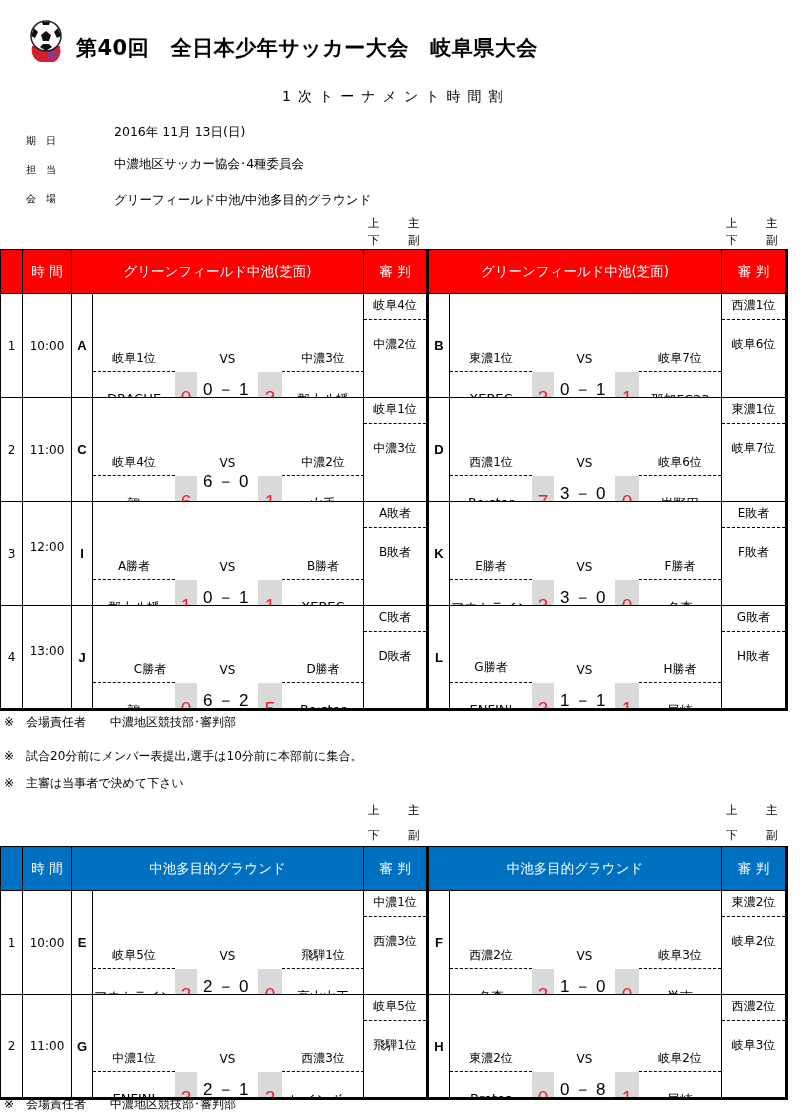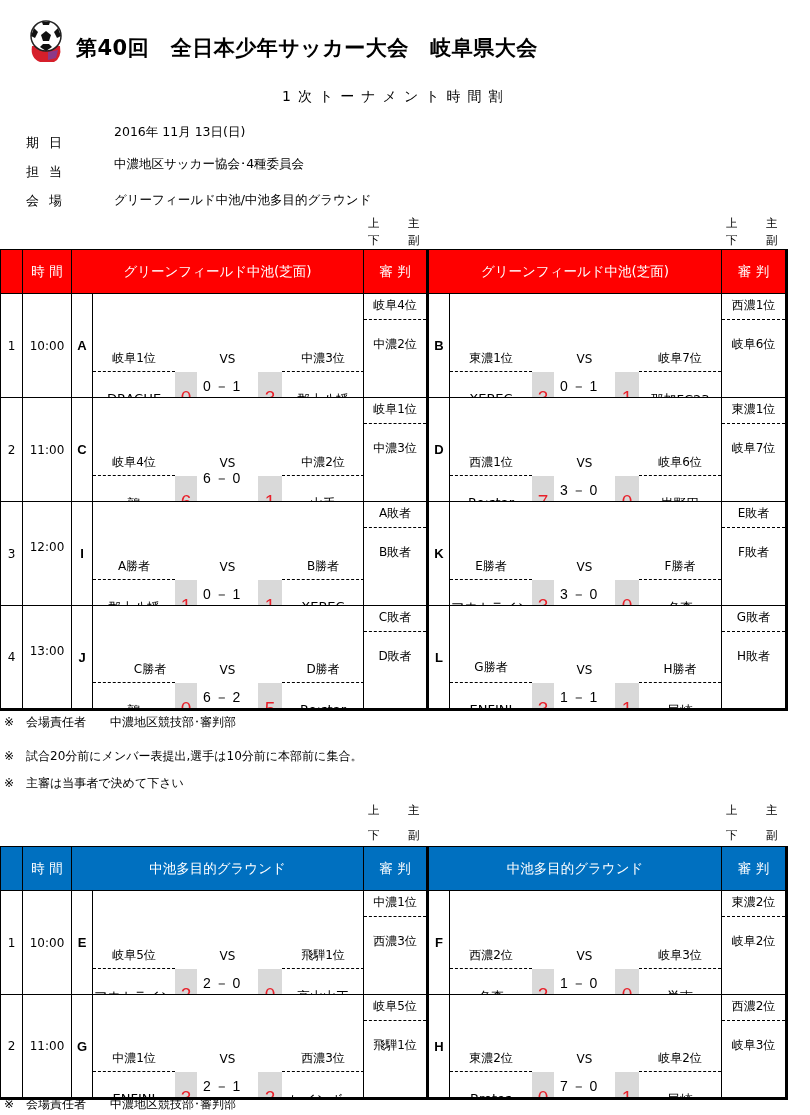--- a/index.html
+++ b/index.html
@@ -1,38 +1,38 @@
 <!DOCTYPE html>
 <html><head>
 <meta charset="utf-8">
 <style>
   * { box-sizing: border-box; margin: 0; padding: 0; }
   body { width: 810px; height: 1115px; background: #fff; font-family: "DejaVu Sans", sans-serif; color: #000; position: relative; overflow: hidden; }
   .abs { position: absolute; }
   .title { left: 76px; top: 34px; font-size: 21px; font-weight: bold; letter-spacing: 0.5px; white-space: pre; }
   .logo { left: 28px; top: 20px; width: 36px; height: 44px; }
   .subtitle { left: 282px; top: 88px; font-size: 14px; letter-spacing: 7px; white-space: nowrap; }
-  .info-label { left: 26px; font-size: 13px; letter-spacing: 10px; }
+  .info-label { left: 26px; font-size: 10px; letter-spacing: 10px; }
   .info-value { left: 114px; font-size: 12.5px; white-space: nowrap; }
   .ud { font-size: 11.5px; line-height: 15px; }
   .ud span { position: absolute; }
   table.sched { position: absolute; left: 0; border-collapse: collapse; table-layout: fixed; font-size: 12px; }
   table.sched td { border: 1px solid #000; text-align: center; vertical-align: middle; padding: 0; overflow: hidden; white-space: nowrap; }
   .hdr td { color: #fff; font-size: 13.5px; height: 44px; border-top: 3px solid #000; }
   .red .hdr td { background: #ff0000; }
   .blue .hdr td { background: #0070c0; }
   .lbl { font-size: 12px; }
   .letter { font-weight: bold; font-size: 13px; font-family: "Liberation Sans", sans-serif; }
   .match-cell { position: relative; padding: 0 !important; }
   .mc { position: relative; width: 100%; height: 100%; }
   .mc .t1h, .mc .t2h, .mc .vs, .mc .t1, .mc .t2, .mc .s1, .mc .s2, .mc .r1, .mc .r2, .mc .pk { position: absolute; text-align: center; font-size: 12px; }
   .mc .dash { position: absolute; border-top: 1px dashed #000; height: 0; }
   .mc .gray { position: absolute; background: #d9d9d9; }
   .mc .score { color: #e8202a; font-size: 19px; font-family: "Liberation Sans", sans-serif; position: absolute; text-align: center; }
-  .mc .half { position: absolute; font-size: 14px; font-family: "Liberation Sans", sans-serif; letter-spacing: 0; white-space: pre; }
+  .mc .half { position: absolute; font-size: 17px; font-family: "Liberation Sans", sans-serif; letter-spacing: 0; white-space: pre; }
   .refcell { position: relative; }
   .refcell .rt { position: absolute; left: 0; right: 0; top: 3px; font-size: 12px; }
   .refcell .rd { position: absolute; left: 0; right: 0; top: 25px; border-top: 1px dashed #000; }
   .refcell .rb { position: absolute; left: 0; right: 0; top: 42px; font-size: 12px; }
   .note { left: 4px; font-size: 12px; white-space: pre; }
   .thick-r { border-right: 3px solid #000 !important; }
   .thick-b td { border-bottom: 3px solid #000 !important; }
 </style>
 </head>
 <body>
@@ -419,21 +419,21 @@
     <div class="mc">
       <div class="t1h" style="left:0;width:82px;top:4px">東濃2位</div>
       <div class="vs" style="left:104px;width:61px;top:6px">VS</div>
       <div class="t2h" style="left:189px;width:82px;top:4px">岐阜2位</div>
       <div class="dash" style="left:0;width:82px;top:25px"></div>
       <div class="dash" style="left:189px;width:82px;top:25px"></div>
       <div class="gray" style="left:82px;width:22px;top:26px;height:78px"></div>
       <div class="gray" style="left:165px;width:24px;top:26px;height:78px"></div>
       <div class="t1" style="left:0;width:82px;top:45px;font-size:13px">Brotes</div>
       <div class="score" style="left:82px;width:22px;top:41px">0</div>
-      <div class="half" style="left:110px;top:32px">7 － 0</div>
+      <div class="half" style="left:110px;top:32px">0 － 8</div>
       <div class="dash" style="left:106px;width:59px;top:52px"></div>
 
       <div class="score" style="left:165px;width:24px;top:41px">1</div>
       <div class="t2" style="left:189px;width:82px;top:45px;font-size:13px">尾崎</div>
     </div>
           </td>
         <td class="refcell thick-r">
             <div class="rt">西濃2位</div>
             <div class="rd"></div>
             <div class="rb">岐阜3位</div>

